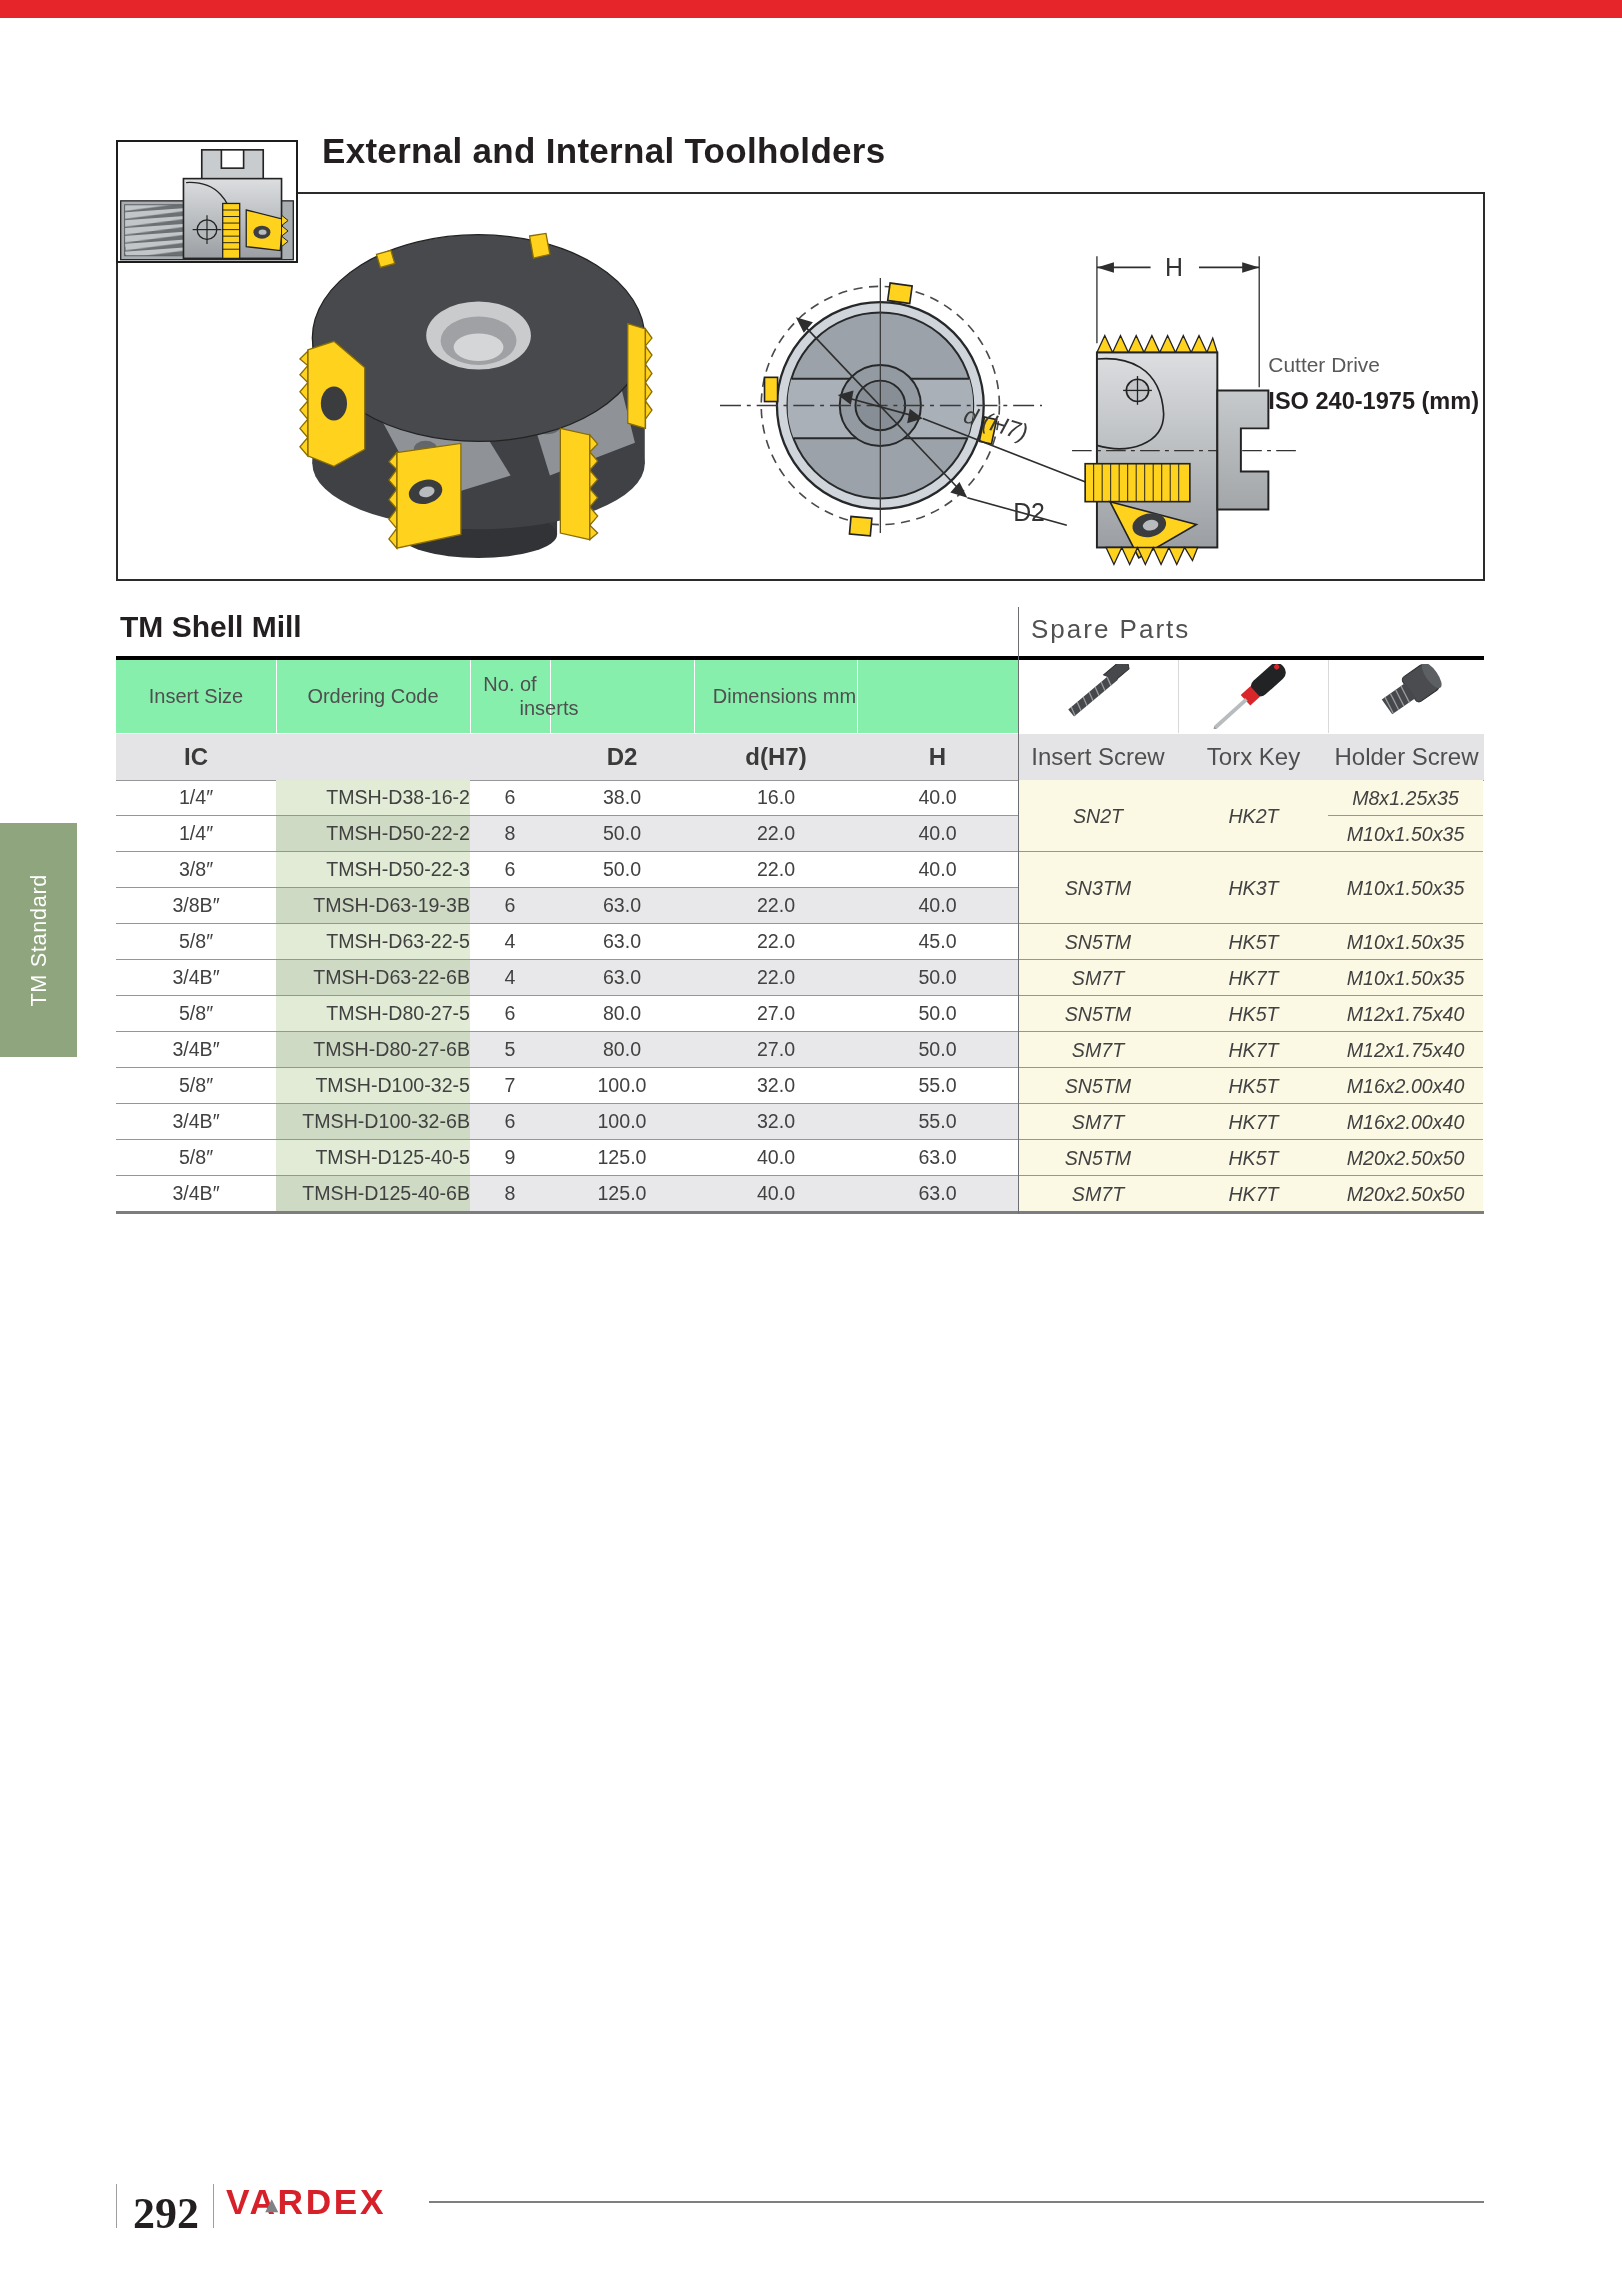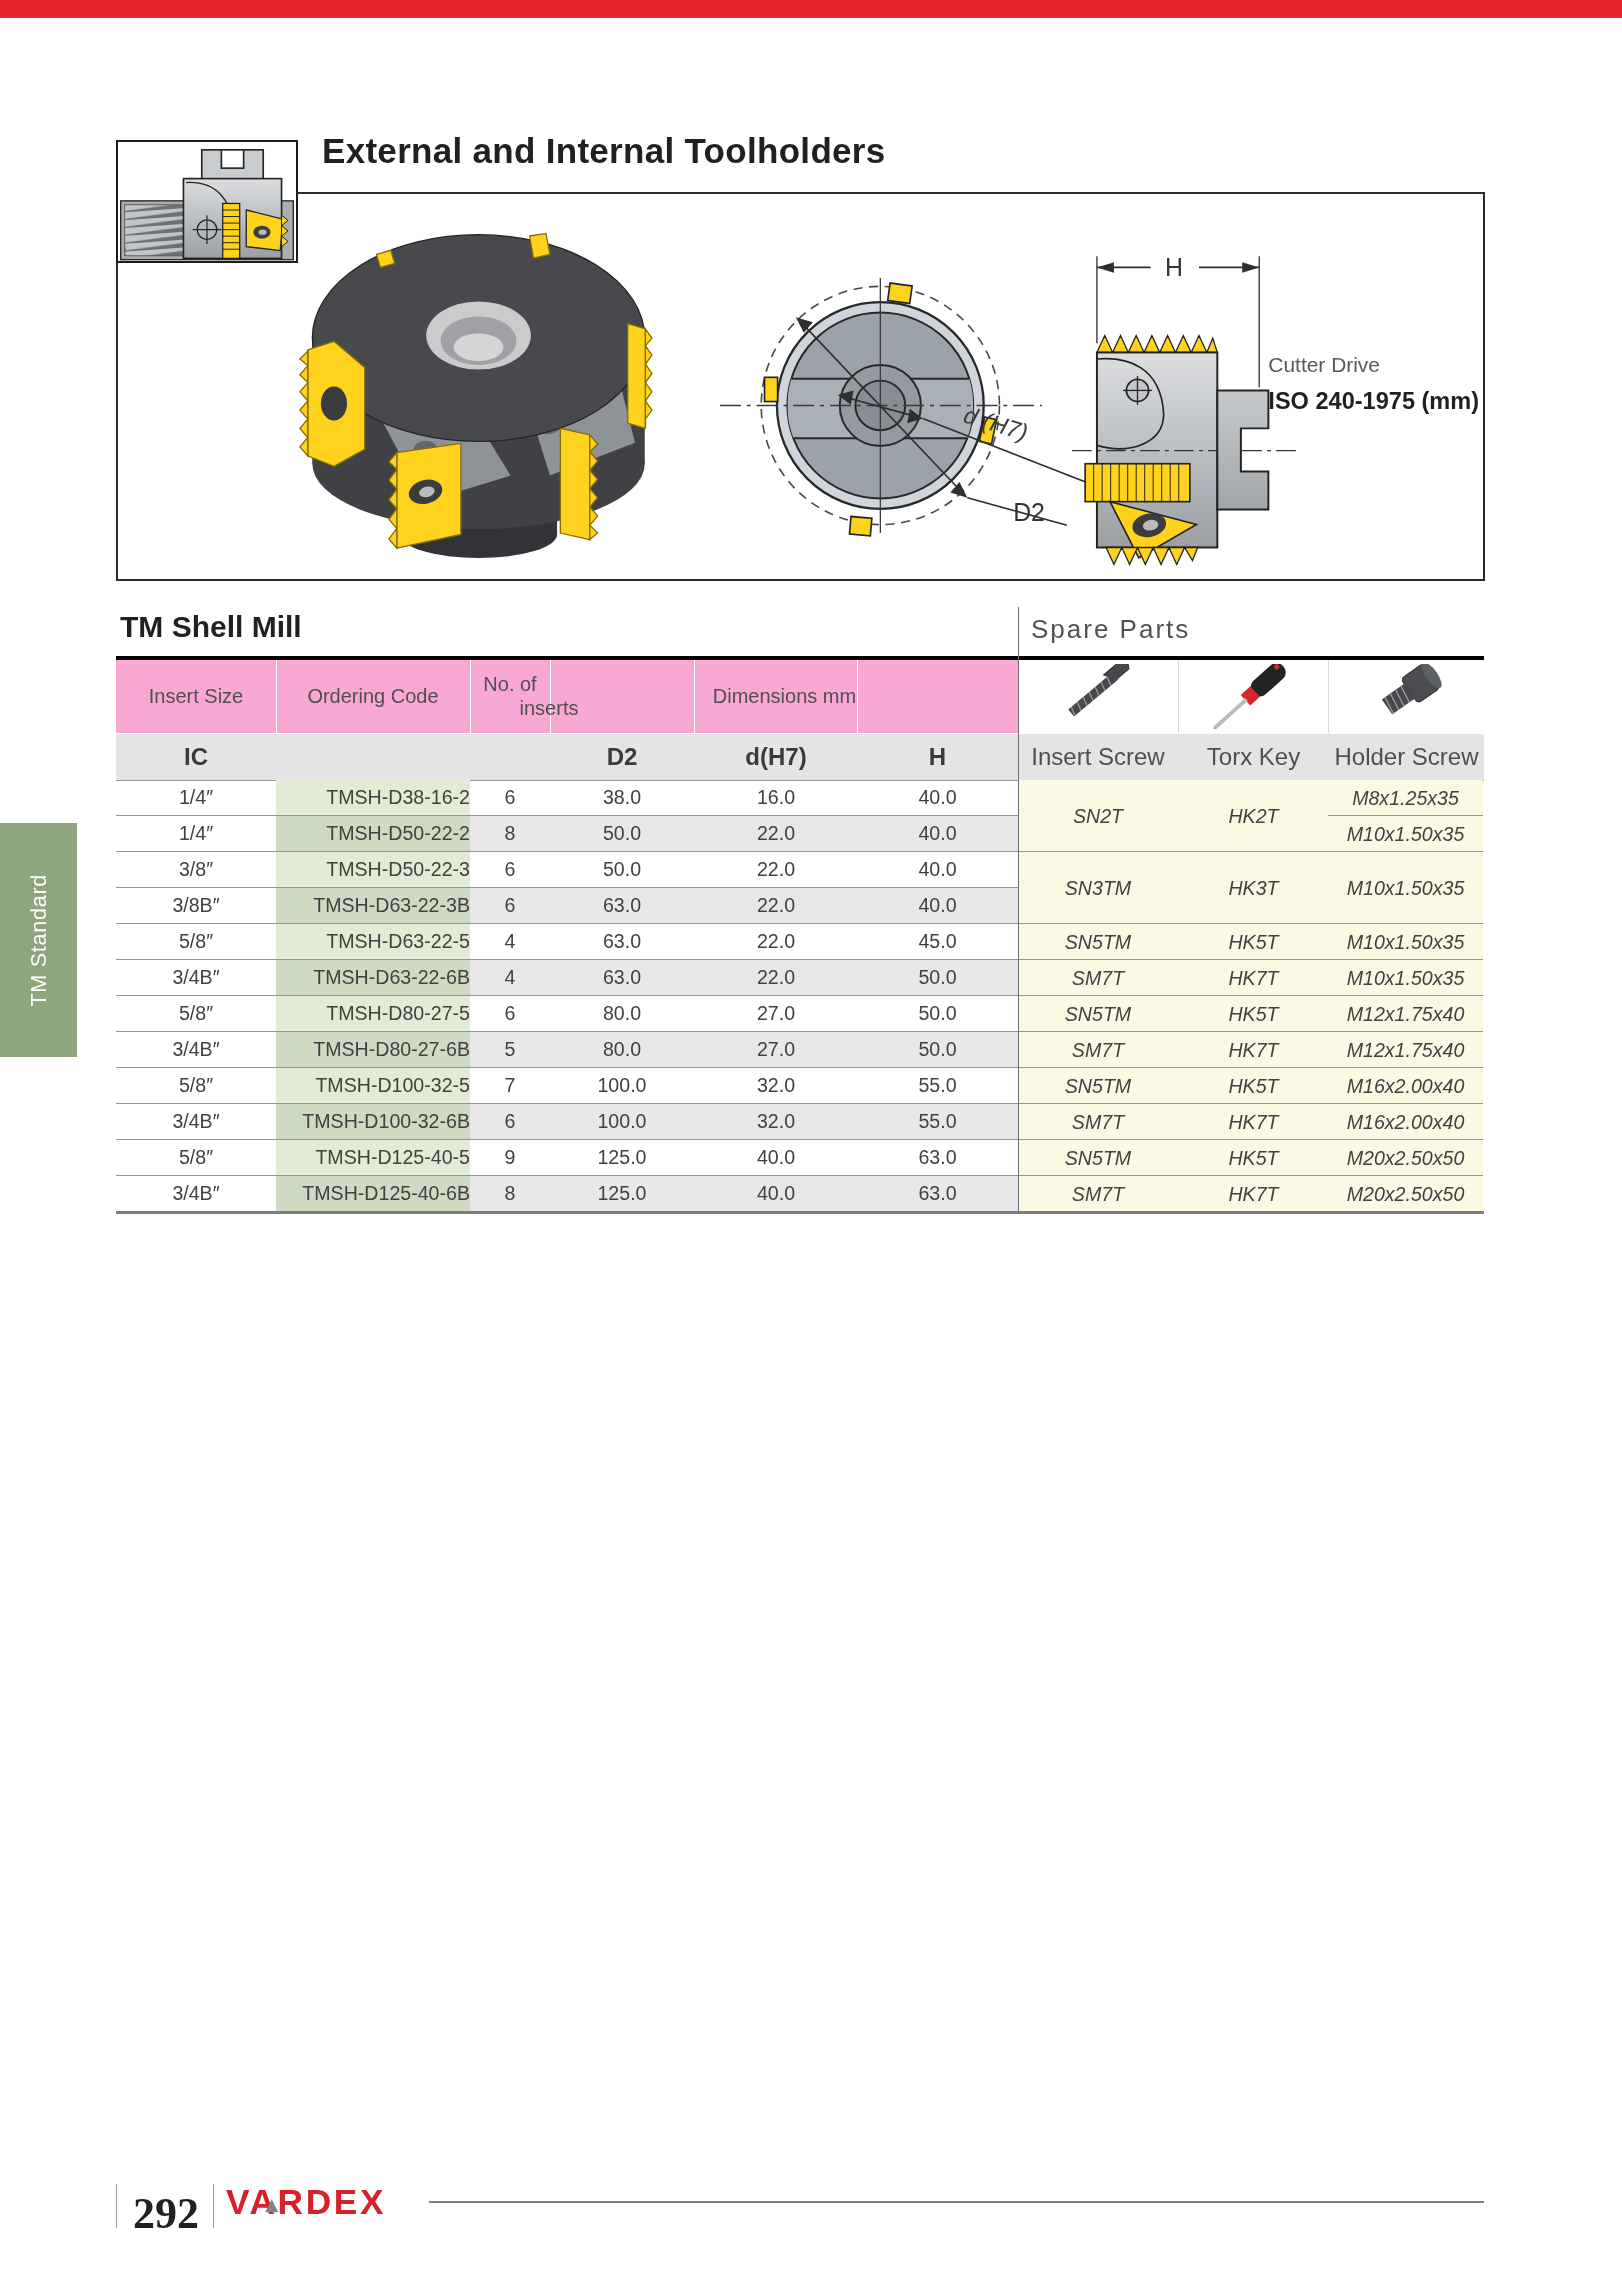--- a/index.html
+++ b/index.html
@@ -12,21 +12,21 @@
   #thumb-box{left:116px;top:140px;width:178px;height:119px;background:#ffffff;border:2.6px solid #1d1d1b;z-index:5;}
   #page-title{left:322px;top:131px;font-size:35px;font-weight:bold;color:#231f20;letter-spacing:0.3px;z-index:6;}
   
   #draw-box{left:116px;top:192px;width:1365px;height:385px;border:2px solid #2b2b2b;background:#ffffff;}
   
   #sec-title{left:120px;top:610px;font-size:30px;font-weight:bold;color:#231f20;}
   #spare-title{left:1031px;top:614px;font-size:26px;color:#515151;letter-spacing:2px;}
   #main-divider{left:1018px;top:607px;width:1.3px;height:607px;background:#6d6e71;z-index:8;}
   #top-rule{left:116px;top:656px;width:1368px;height:3.9px;background:#000000;}
   
-  #hdr-green{left:116px;top:660px;width:902px;height:73px;background:#f9a8d4;}
+  #hdr-green{left:116px;top:660px;width:902px;height:73px;background:#86efac;}
   .hsep{position:absolute;top:0;width:1.3px;height:73px;background:#ffffff;}
   .hlabel{position:absolute;color:#4f4f4f;font-size:20px;text-align:center;}
   #hdr-imgs{left:1018px;top:660px;width:465px;height:73px;background:#ffffff;}
   .hsep-light{position:absolute;top:0;width:1.3px;height:73px;background:#d9d9d9;}
   #hdr-gray{left:116px;top:734px;width:1368px;height:46px;background:#e4e4e6;border-bottom:1.3px solid #97979a;}
   .shlabel{position:absolute;top:0;height:34px;line-height:46px;text-align:center;color:#3a3a3a;font-size:24px;}
   .shbold{font-weight:bold;}
   .shlight{font-weight:normal;color:#4f4f4f;}
   
   #rows{left:116px;top:780px;width:902px;height:432px;}
@@ -389,21 +389,21 @@
     <div class="trow odd" style="top:72px">
       <div class="cell c1">3/8″</div>
       <div class="cell c2">TMSH-D50-22-3</div>
       <div class="cell c3">6</div>
       <div class="cell c4">50.0</div>
       <div class="cell c5">22.0</div>
       <div class="cell c6">40.0</div>
     </div>
     <div class="trow even" style="top:108px">
       <div class="cell c1">3/8B″</div>
-      <div class="cell c2">TMSH-D63-22-3B</div>
+      <div class="cell c2">TMSH-D63-19-3B</div>
       <div class="cell c3">6</div>
       <div class="cell c4">63.0</div>
       <div class="cell c5">22.0</div>
       <div class="cell c6">40.0</div>
     </div>
     <div class="trow odd" style="top:144px">
       <div class="cell c1">5/8″</div>
       <div class="cell c2">TMSH-D63-22-5</div>
       <div class="cell c3">4</div>
       <div class="cell c4">63.0</div>

